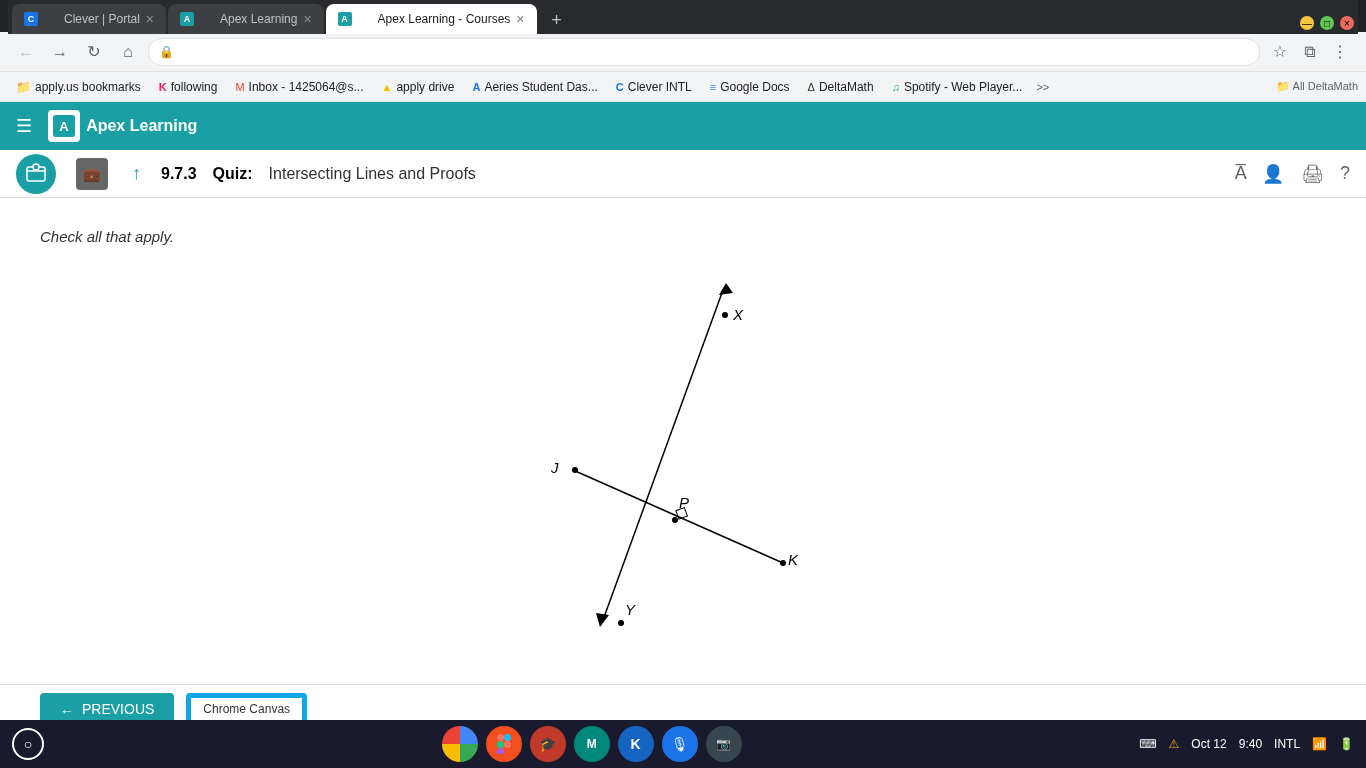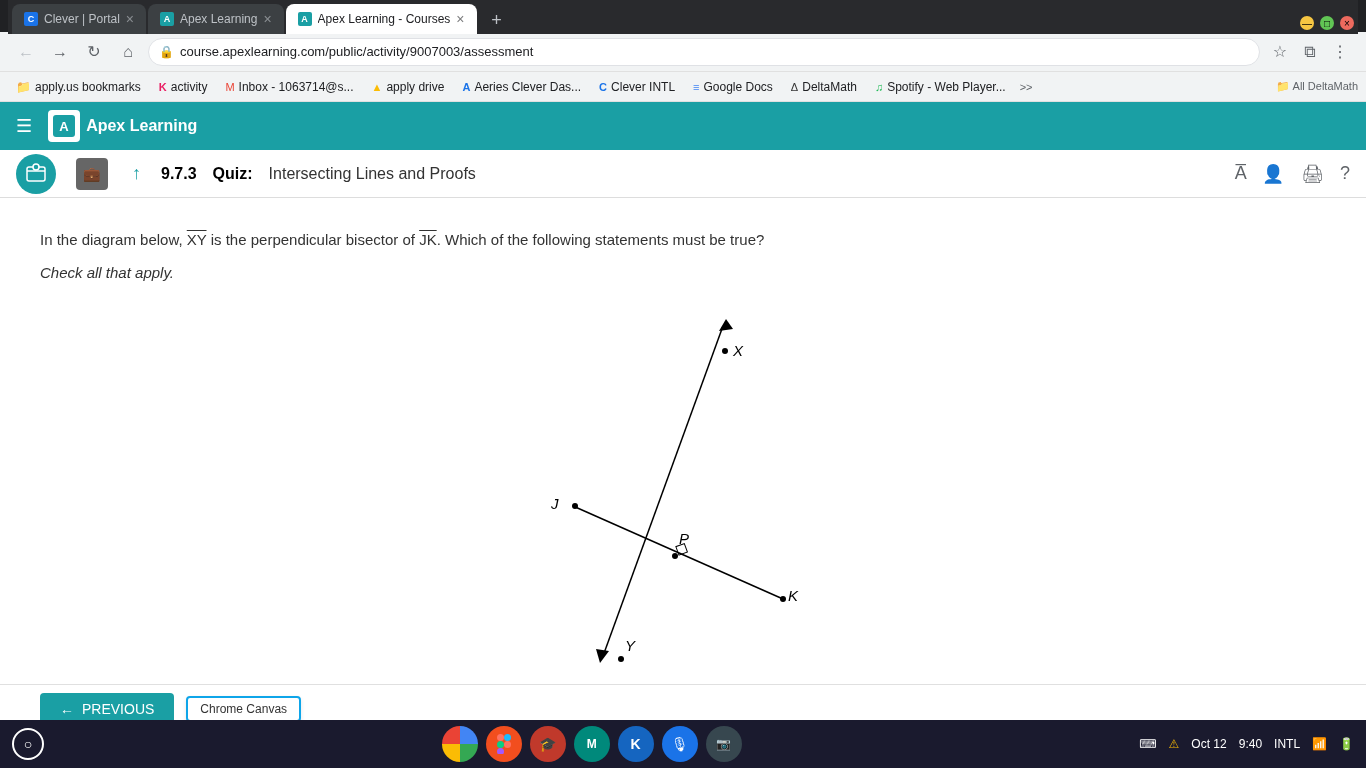--- a/index.html
+++ b/index.html
@@ -37,21 +37,21 @@
       color: #bdc1c6;
       background: #3c4043;
       max-width: 220px;
       min-width: 120px;
     }
     .tab.active {
       background: #fff;
       color: #202124;
     }
     .tab-favicon { width: 14px; height: 14px; border-radius: 2px; display: flex; align-items: center; justify-content: center; font-size: 9px; }
-    .tab-title { flex: 1; overflow: hidden; text-overflow: ellipsis; white-space: nowrap; }
+    .tab-title { flex: 1; overflow: hidden; text-overflow: ellipsis; white-space: nowrap; margin-left: 20px; }
     .tab-close { font-size: 14px; opacity: 0.6; cursor: pointer; }
     .new-tab-btn { width: 28px; height: 28px; border-radius: 50%; background: none; border: none; color: #bdc1c6; font-size: 18px; cursor: pointer; display: flex; align-items: center; justify-content: center; margin-left: 4px; }
 
     .nav-bar {
       background: #f1f3f4;
       height: 40px;
       display: flex;
       align-items: center;
       gap: 6px;
       padding: 0 12px;
@@ -165,21 +165,21 @@
       border-radius: 4px;
       padding: 8px 20px;
       font-size: 14px;
       cursor: pointer;
       display: flex;
       align-items: center;
       gap: 8px;
     }
     .chrome-canvas-tooltip {
       background: #fff;
-      border: 2px solid #0ea5e9;
+      border: 5px solid #0ea5e9;
       border-radius: 4px;
       padding: 4px 12px;
       font-size: 12px;
       color: #333;
       box-shadow: 0 2px 4px rgba(0,0,0,0.1);
     }
 
     
     .taskbar {
       background: #1a1a2e;
@@ -229,49 +229,48 @@
   </div>
 </div>
 
 <div class="nav-bar">
   <button class="nav-btn disabled">←</button>
   <button class="nav-btn">→</button>
   <button class="nav-btn">↻</button>
   <button class="nav-btn">⌂</button>
   <div class="address-bar">
     <span style="color:#5f6368; font-size:12px;">🔒</span>
-    <span class="address-text">course.apexlearning.com/public/activity/9007003/assessment</span>
   </div>
   <div class="nav-actions">
     <button class="nav-btn">☆</button>
     <button class="nav-btn">⧉</button>
     <button class="nav-btn">⋮</button>
   </div>
 </div>
 
 <div class="bookmarks-bar">
   <div class="bookmark-item">
     <span>📁</span>
     <span>apply.us bookmarks</span>
   </div>
   <div class="bookmark-item">
     <span style="color:#e91e63; font-size:11px; font-weight:bold;">K</span>
-    <span>activity</span>
+    <span>following</span>
   </div>
   <div class="bookmark-item">
     <span style="color:#ea4335; font-size:11px;">M</span>
-    <span>Inbox - 1063714@s...</span>
+    <span>Inbox - 1425064@s...</span>
   </div>
   <div class="bookmark-item">
     <span style="color:#fbbc04; font-size:11px;">▲</span>
     <span>apply drive</span>
   </div>
   <div class="bookmark-item">
     <span style="color:#1a73e8; font-size:11px; font-weight:bold;">A</span>
-    <span>Aeries Clever Das...</span>
+    <span>Aeries Student Das...</span>
   </div>
   <div class="bookmark-item">
     <span style="color:#1a73e8; font-size:11px; font-weight:bold;">C</span>
     <span>Clever INTL</span>
   </div>
   <div class="bookmark-item">
     <span style="color:#4285f4; font-size:11px;">≡</span>
     <span>Google Docs</span>
   </div>
   <div class="bookmark-item">
@@ -316,23 +315,20 @@
   </div>
   <div class="quiz-nav-right">
     <span title="Translate">A̅</span>
     <span>👤</span>
     <span>🖨</span>
     <span>?</span>
   </div>
 </div>
 
 <div class="content-area">
-  <p class="question-text">
-    In the diagram below, <span style="text-decoration: overline; font-style:normal;">XY</span> is the perpendicular bisector of <span style="text-decoration: overline;">JK</span>. Which of the following statements must be true?
-  </p>
   <p class="check-all-text">Check all that apply.</p>
 
   <div class="diagram-container">
     <svg width="400" height="430" viewBox="0 0 400 430">
 
       <line x1="240" y1="25" x2="120" y2="355" stroke="black" stroke-width="1.5"></line>
 
       <polygon points="243,18 236,30 250,28" fill="black"></polygon>
 
       <polygon points="117,362 126,350 113,348" fill="black"></polygon>

